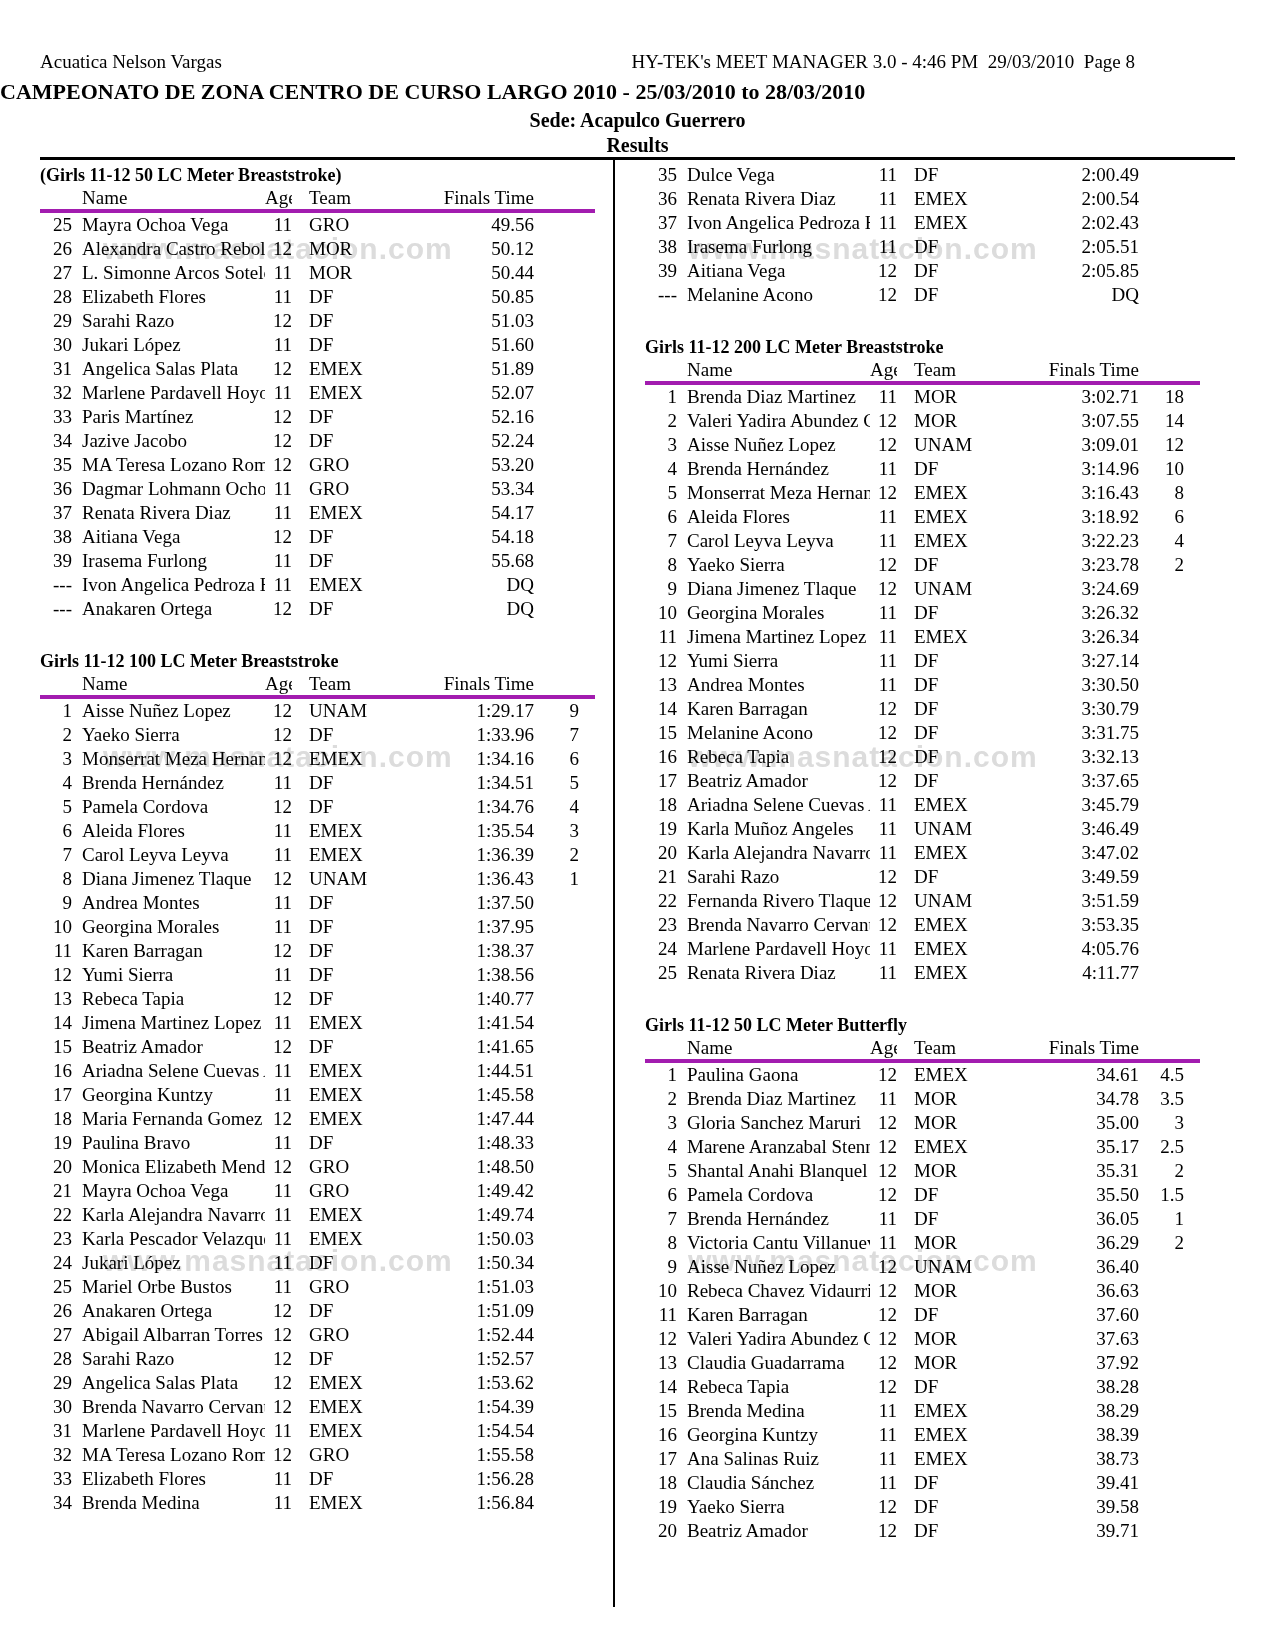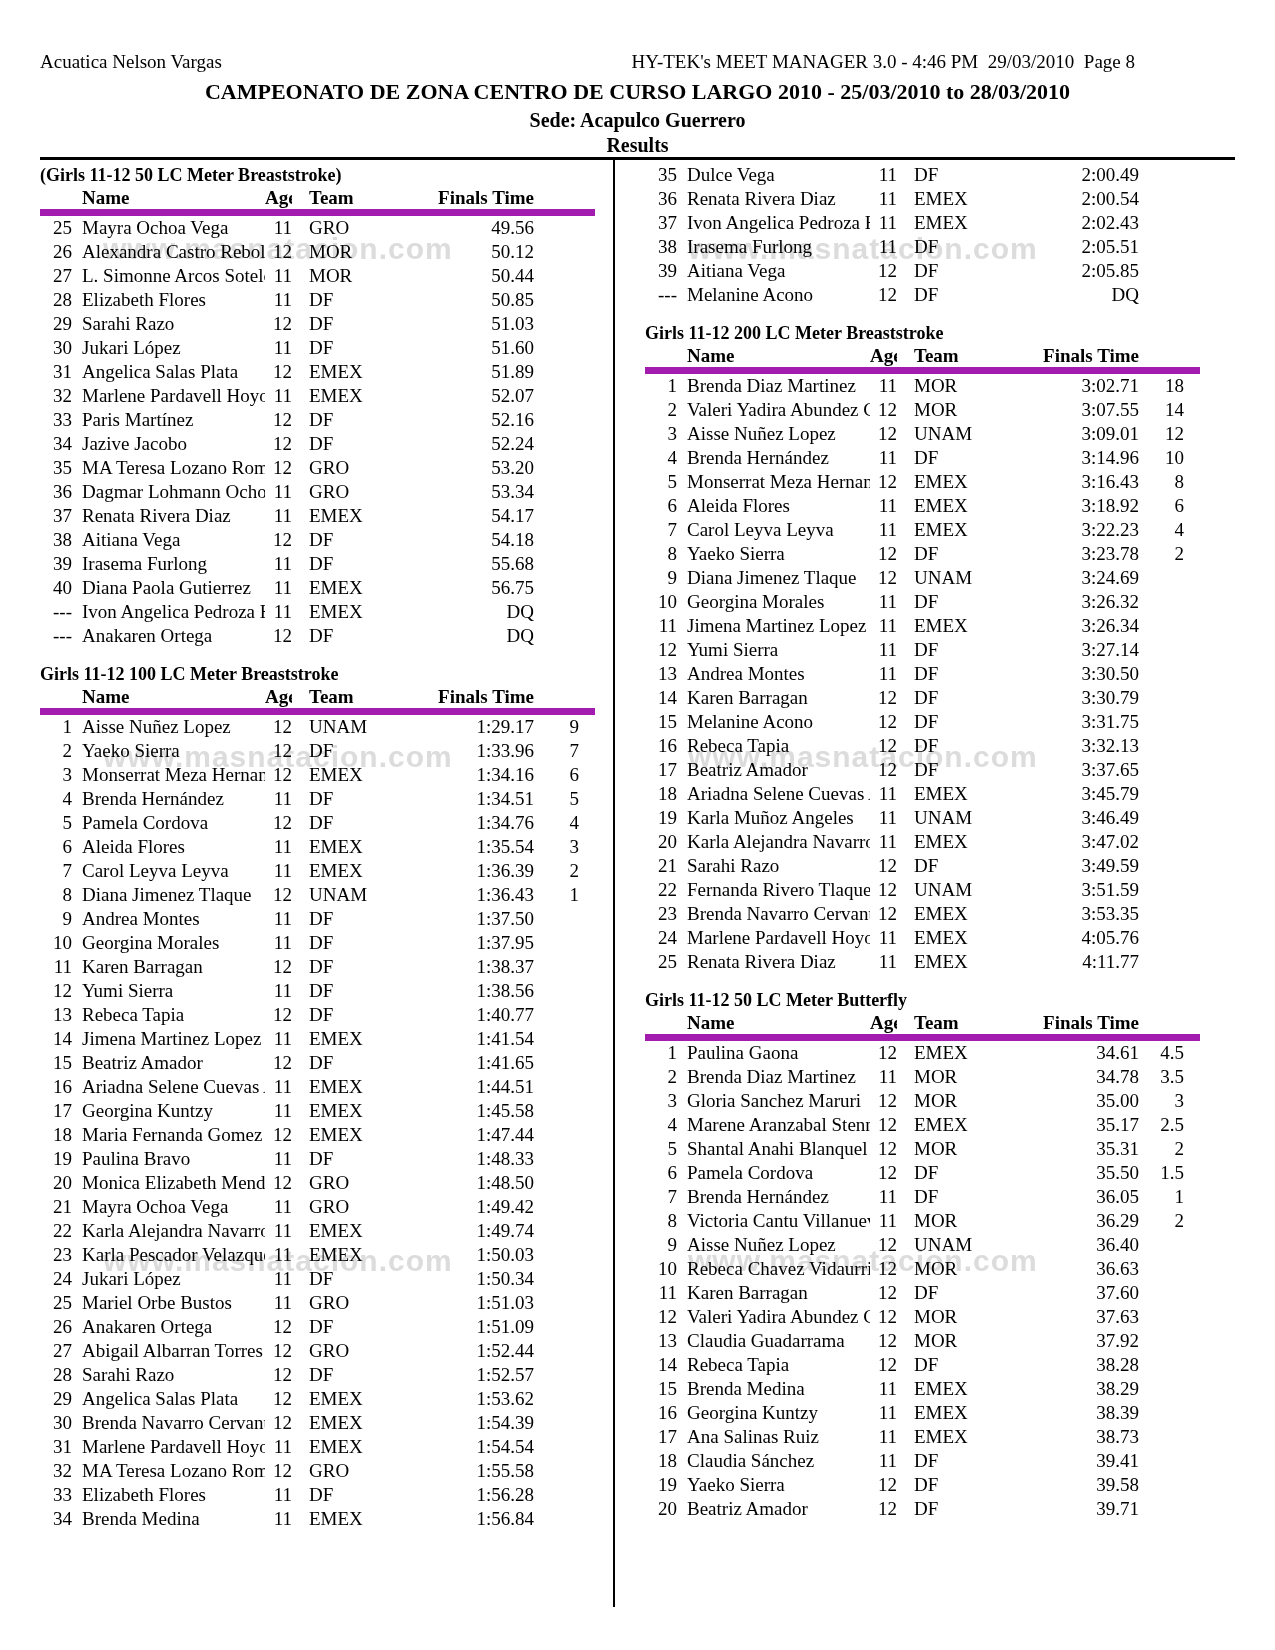--- a/index.html
+++ b/index.html
@@ -28,51 +28,51 @@
 
   .content { position:relative; }
 
   .pg-header {
     display:flex; justify-content:space-between;
     padding:50px 140px 0 40px;
     font-size:19px; line-height:24px;
   }
   .pg-header .sys { white-space:pre;margin-left:33px; }
 
-  .meet-title  { text-align:center; font-weight:bold; font-size:22px; line-height:26px; margin-top:5px; }
+  .meet-title  { text-align:left; font-weight:bold; font-size:22px; line-height:26px; margin-top:5px; }
   .venue       { text-align:center; font-weight:bold; font-size:20px; line-height:24px; margin-top:3px; }
   .results-label{ text-align:center; font-weight:bold; font-size:20px; line-height:22px; margin-top:2px; }
 
   .body {
     margin:1px 40px 0 40px;
     border-top:3px solid #000;
     display:flex;
     height:1447px;
   }
   .col-left  { flex:none; width:573px; padding-top:3px; }
   .col-right { flex:1; border-left:2px solid #000; padding-left:30px; padding-top:3px; }
 
-  .event + .event { margin-top:14px; }
+  .event + .event { margin-top:28px; }
   .event-title {
     margin:0; padding:0;
     font-size:18px; font-weight:bold; line-height:24px;
     white-space:nowrap;
   }
   table.results-table {
     table-layout:fixed; width:555px;
     border-collapse:collapse;
   }
   col.c-rank{width:32px} col.c-name{width:193px} col.c-age{width:27px}
   col.c-team{width:106px} col.c-time{width:136px} col.c-pts{width:61px}
 
   .results-table th {
-    font-size:19px; font-weight:bold;
+    font-size:19px; font-weight:normal;
     line-height:22px; height:22px;
     padding:0; white-space:nowrap; overflow:hidden;
-    border-bottom:7px solid #a21caf;
+    border-bottom:4px solid #a21caf;
     text-align:left;
   }
   .results-table td {
     font-size:19px; line-height:24px; height:24px;
     padding:0; white-space:nowrap; overflow:hidden;
   }
   .results-table .rank { text-align:right; }
   .results-table .name { padding-left:10px; }
   .results-table .age  { text-align:right; }
   .results-table .team { padding-left:17px; }
@@ -240,28 +240,20 @@
                 </tr>
                 <tr>
                   <td class="rank">39</td>
                   <td class="name">Irasema Furlong</td>
                   <td class="age">11</td>
                   <td class="team">DF</td>
                   <td class="time">55.68</td>
                   <td class="pts"></td>
                 </tr>
                 <tr>
-                  <td class="rank">40</td>
-                  <td class="name">Diana Paola Gutierrez</td>
-                  <td class="age">11</td>
-                  <td class="team">EMEX</td>
-                  <td class="time">56.75</td>
-                  <td class="pts"></td>
-                </tr>
-                <tr>
                   <td class="rank">---</td>
                   <td class="name">Ivon Angelica Pedroza Esc</td>
                   <td class="age">11</td>
                   <td class="team">EMEX</td>
                   <td class="time">DQ</td>
                   <td class="pts"></td>
                 </tr>
                 <tr>
                   <td class="rank">---</td>
                   <td class="name">Anakaren Ortega</td>

